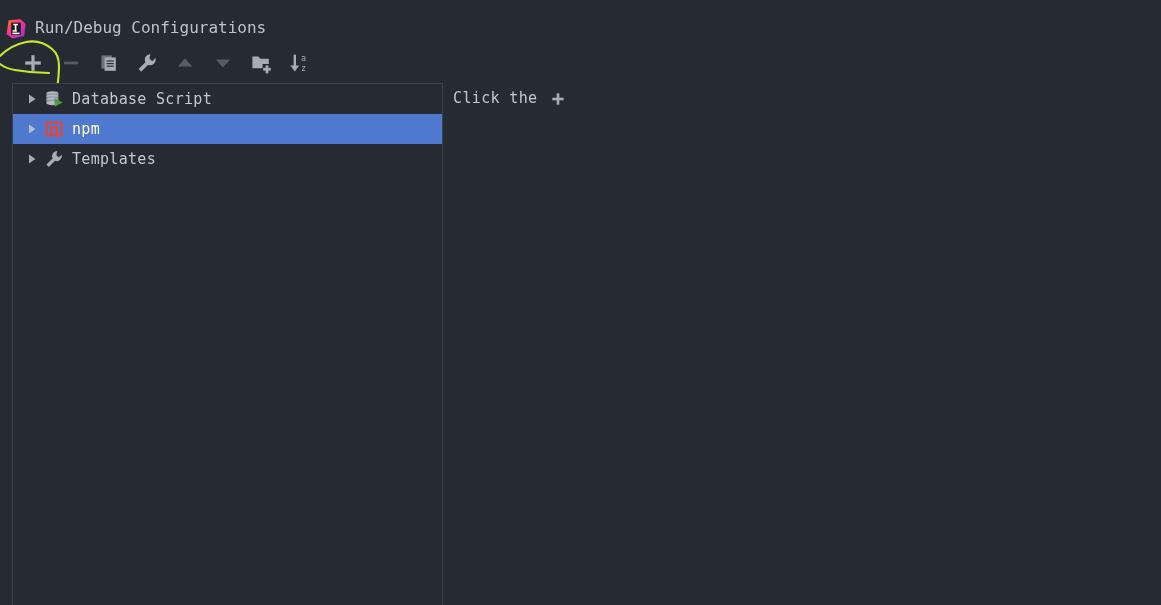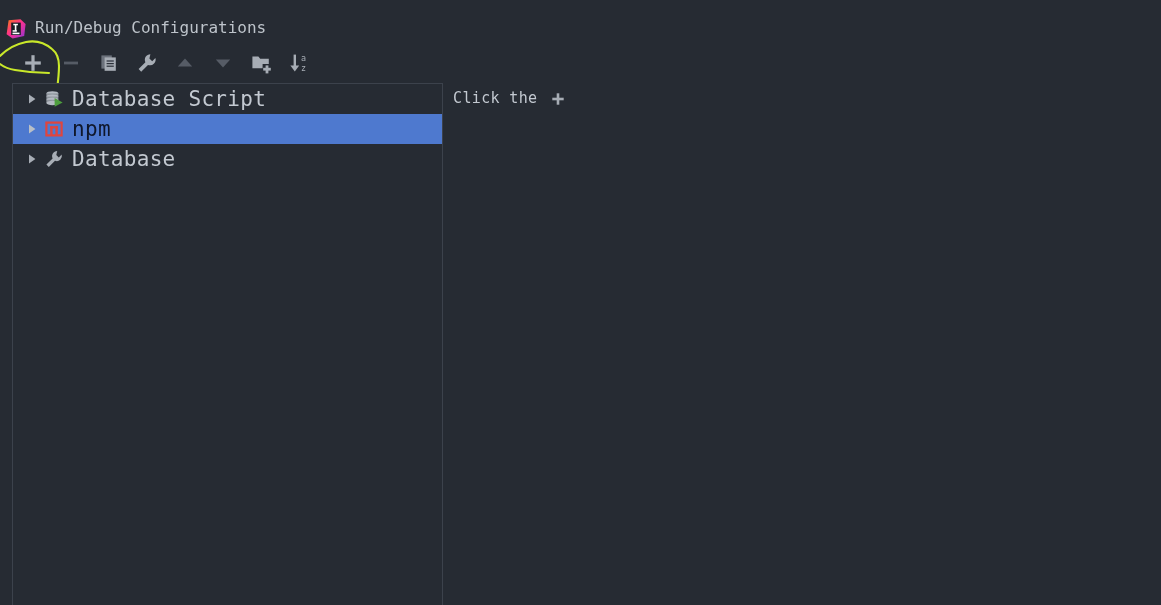--- a/index.html
+++ b/index.html
@@ -72,40 +72,40 @@
     height: 30px;
     display: flex;
     align-items: center;
     padding-left: 8px;
     box-sizing: border-box;
     cursor: default;
   }
   .tree-row.selected {
     background: #4e79cf;
   }
-  .tree-row.selected .row-label { color: #0f172a; }
+  .tree-row.selected .row-label { color: #fef9c3; }
   .expander {
     width: 22px;
     height: 30px;
     display: flex;
     align-items: center;
     justify-content: center;
     flex: 0 0 auto;
   }
   .row-icon {
     width: 22px;
     height: 22px;
     display: flex;
     align-items: center;
     justify-content: center;
     margin-right: 7px;
     flex: 0 0 auto;
   }
   .row-label {
-    font-size: 21px;
+    font-size: 15px;
     color: #c3c9d1;
     letter-spacing: 0.3px;
     white-space: nowrap;
   }
 
   #detail-pane {
     position: absolute;
     left: 444px;
     top: 83px;
     width: 717px;
@@ -282,21 +282,21 @@
     <span class="expander">
       <svg width="12" height="12" viewBox="0 0 12 12">
           <path d="M3 1.6 L9.4 6 L3 10.4 Z" fill="#a7adb5"></path>
         </svg>
     </span>
     <span class="row-icon">
       <svg width="20" height="20" viewBox="0 0 20 20">
         <path d="M13.2 2.0 a5.1 5.1 0 0 0 -4.6 7.4 L2.4 15.6 l2.4 2.4 l6.2 -6.2 a5.1 5.1 0 0 0 6.7 -6.2 l-2.9 2.9 l-2.5 -2.5 Z" fill="#a7adb5"></path>
       </svg>
     </span>
-    <span class="row-label">Database</span>
+    <span class="row-label">Templates</span>
   </div>
 
 </div>
 
 <div id="detail-pane">
   <div id="detail-hint">
     <span class="hint-seg">Click the </span>
     <span id="inline-plus">
       <svg width="16" height="16" viewBox="0 0 16 16">
         <rect x="6.7" y="2.3" width="2.6" height="11.4" fill="#a7adb5"></rect>

